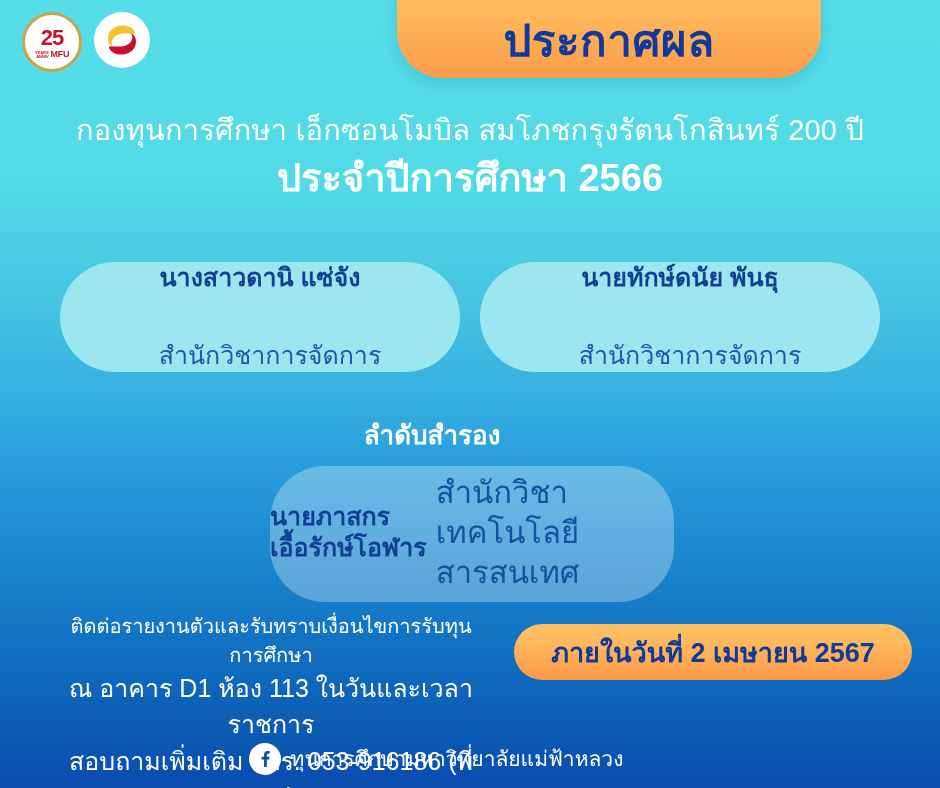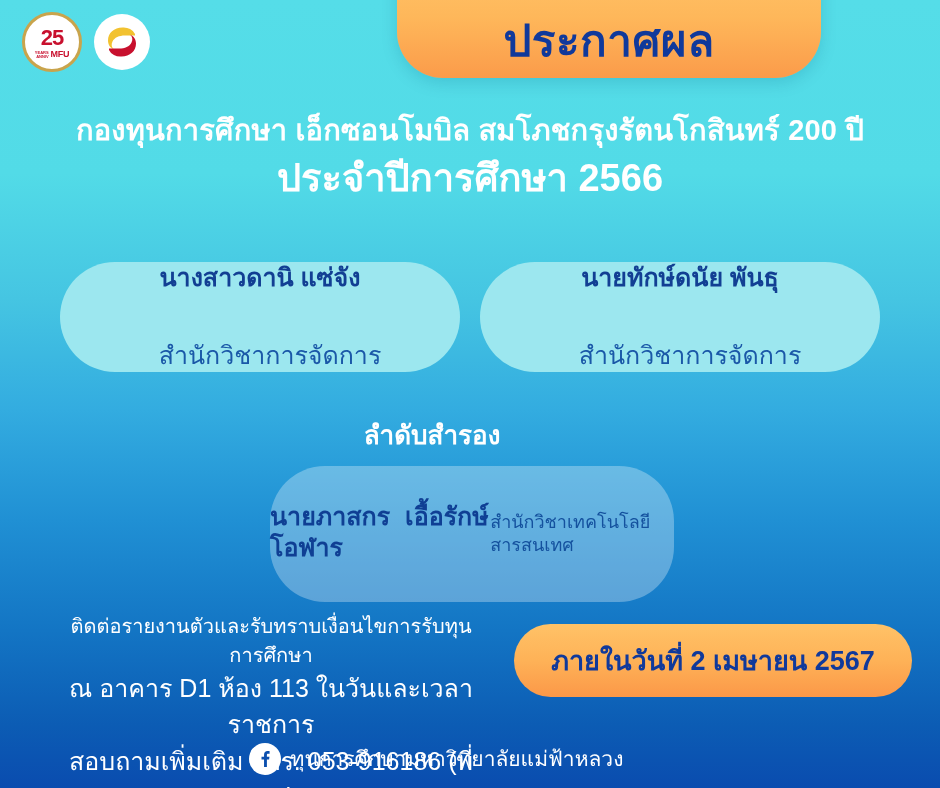--- a/index.html
+++ b/index.html
@@ -27,21 +27,20 @@
         #0a4caf 100%);
     overflow: hidden;
   }
 
   
   .logo-row {
     position: absolute;
     top: 12px;
     left: 22px;
     display: flex;
-    align-items: center;
     gap: 12px;
   }
   .logo-mfu {
     position: relative;
     width: 60px;
     height: 60px;
     border-radius: 50%;
     background: #ffffff;
     border: 3px solid #c9a44c;
     box-sizing: border-box;
@@ -117,21 +116,21 @@
   .title-wrap {
     position: absolute;
     left: 0;
     top: 112px;
     width: 940px;
     text-align: center;
     color: #ffffff;
   }
   .title-line1 {
     font-size: 29px;
-    font-weight: bold;
+    font-weight: normal;
     line-height: 1.25;
     letter-spacing: 0.2px;
   }
   .title-line2 {
     font-size: 38px;
     font-weight: bold;
     line-height: 1.3;
     margin-top: 6px;
   }
 
@@ -197,21 +196,21 @@
     box-sizing: border-box;
     font-family: Liberation Mono, monospace;
   }
   .reserve-card .name {
     font-size: 25px;
     font-weight: bold;
     color: #0f3f94;
     line-height: 1.25;
   }
   .reserve-card .school {
-    font-size: 18px;
+    font-size: 31px;
     color: #14519e;
     line-height: 1.3;
     margin-top: 2px;
   }
 
   
   .contact {
     position: absolute;
     left: 56px;
     top: 612px;
@@ -228,21 +227,21 @@
     font-size: 25px;
     line-height: 1.45;
   }
 
   
   .deadline {
     position: absolute;
     left: 514px;
     top: 624px;
     width: 398px;
-    height: 73px;
+    height: 56px;
     border-radius: 40px;
     background: linear-gradient(180deg, #ffc267 0%, #feb257 50%, #fb9848 100%);
     display: flex;
     align-items: center;
     justify-content: center;
     box-sizing: border-box;
   }
   .deadline-text {
     font-size: 27px;
     font-weight: bold;

